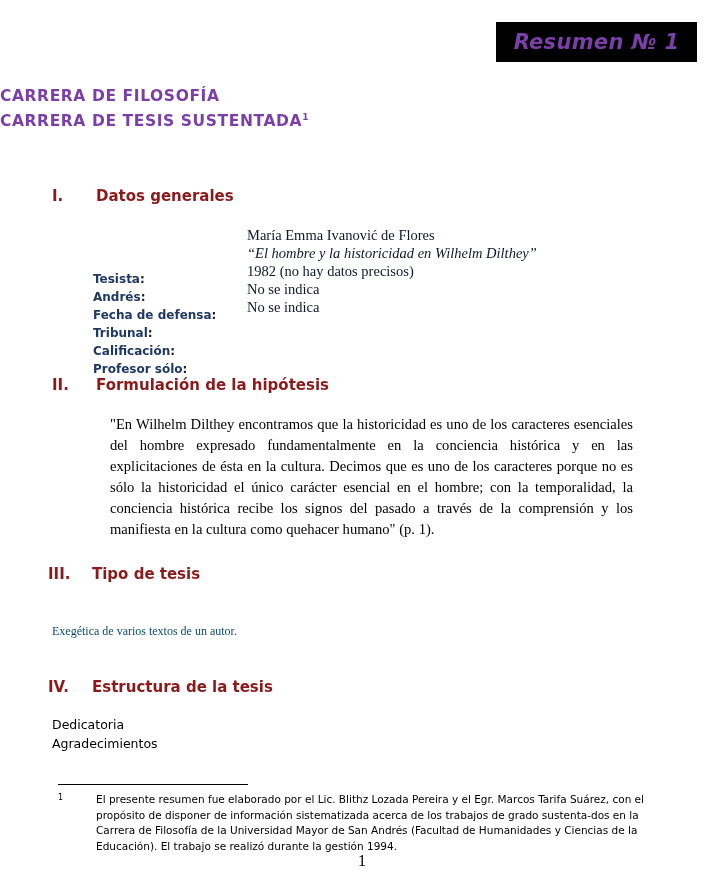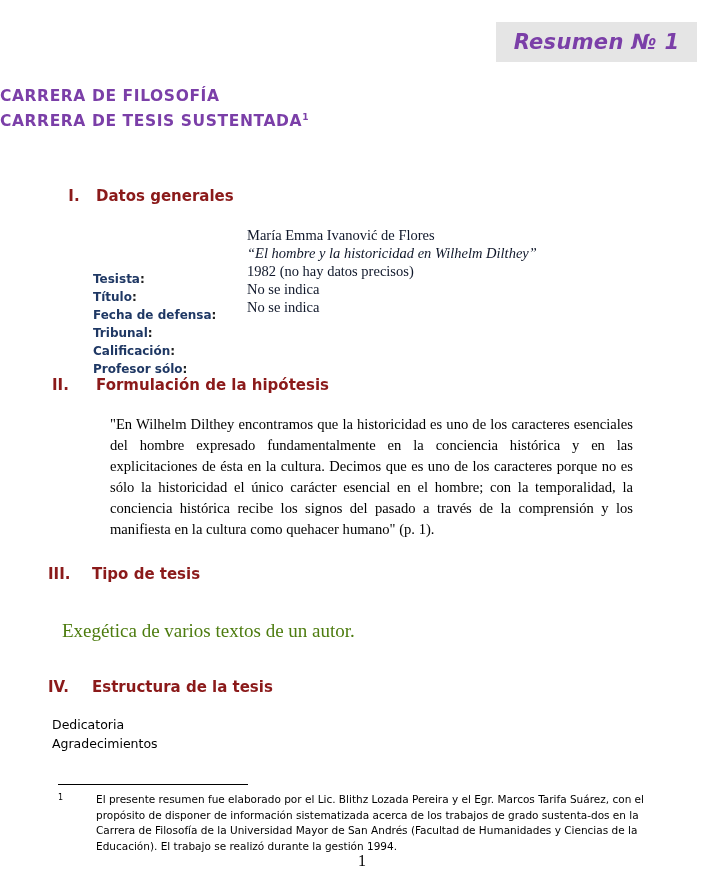--- a/index.html
+++ b/index.html
@@ -22,21 +22,21 @@
     height: 889px;
   }
 
   
   .badge {
     position: absolute;
     left: 496px;
     top: 22px;
     width: 201px;
     height: 40px;
-    background: #e5e5e5;
+    background: #000000;
     display: flex;
     align-items: center;
     justify-content: center;
   }
   .badge-text {
     font-family: "DejaVu Sans", sans-serif;
     font-size: 21px;
     font-weight: bold;
     font-style: italic;
     color: #7b3fa8;
@@ -123,24 +123,23 @@
     line-height: 21px;
     text-align: justify;
     color: #000000;
     hyphens: none;
   }
 
   
   .body-serif {
     position: absolute;
     font-family: "Liberation Serif", serif;
-    font-size: 19px;
+    font-size: 12px;
     line-height: 20px;
-    color: #4d7c0f;
-    margin-left: 10px;
+    color: #0c4a6e;
   }
 
   
   .structure-list {
     position: absolute;
     left: 52px;
     top: 715px;
     font-family: "DejaVu Sans", sans-serif;
     font-size: 12.5px;
     line-height: 19px;
@@ -197,31 +196,31 @@
 
   <div class="badge">
     <span class="badge-text">Resumen № 1</span>
   </div>
 
   <div class="doc-title">
     <div>CARRERA DE FILOSOFÍA</div>
     <div><span>CARRERA DE TESIS SUSTENTADA</span><sup>1</sup></div>
   </div>
 
-  <div class="section-heading" style="left:52px; top:187px;text-align:center;">
+  <div class="section-heading" style="left:52px; top:187px;">
     <span class="num">I.</span><span>Datos generales</span>
   </div>
 
   <div class="data-table">
     <div class="data-row">
       <div class="data-label"><span>Tesista</span><span class="colon">:</span></div>
       <div class="data-value">María Emma Ivanović de Flores</div>
     </div>
     <div class="data-row">
-      <div class="data-label"><span>Título</span><span class="colon">:</span></div>
+      <div class="data-label"><span>Andrés</span><span class="colon">:</span></div>
       <div class="data-value italic">“El hombre y la historicidad en Wilhelm Dilthey”</div>
     </div>
     <div class="data-row">
       <div class="data-label"><span>Fecha de defensa</span><span class="colon">:</span></div>
       <div class="data-value">1982 (no hay datos precisos)</div>
     </div>
     <div class="data-row">
       <div class="data-label"><span>Tribunal</span><span class="colon">:</span></div>
       <div class="data-value">No se indica</div>
     </div>

